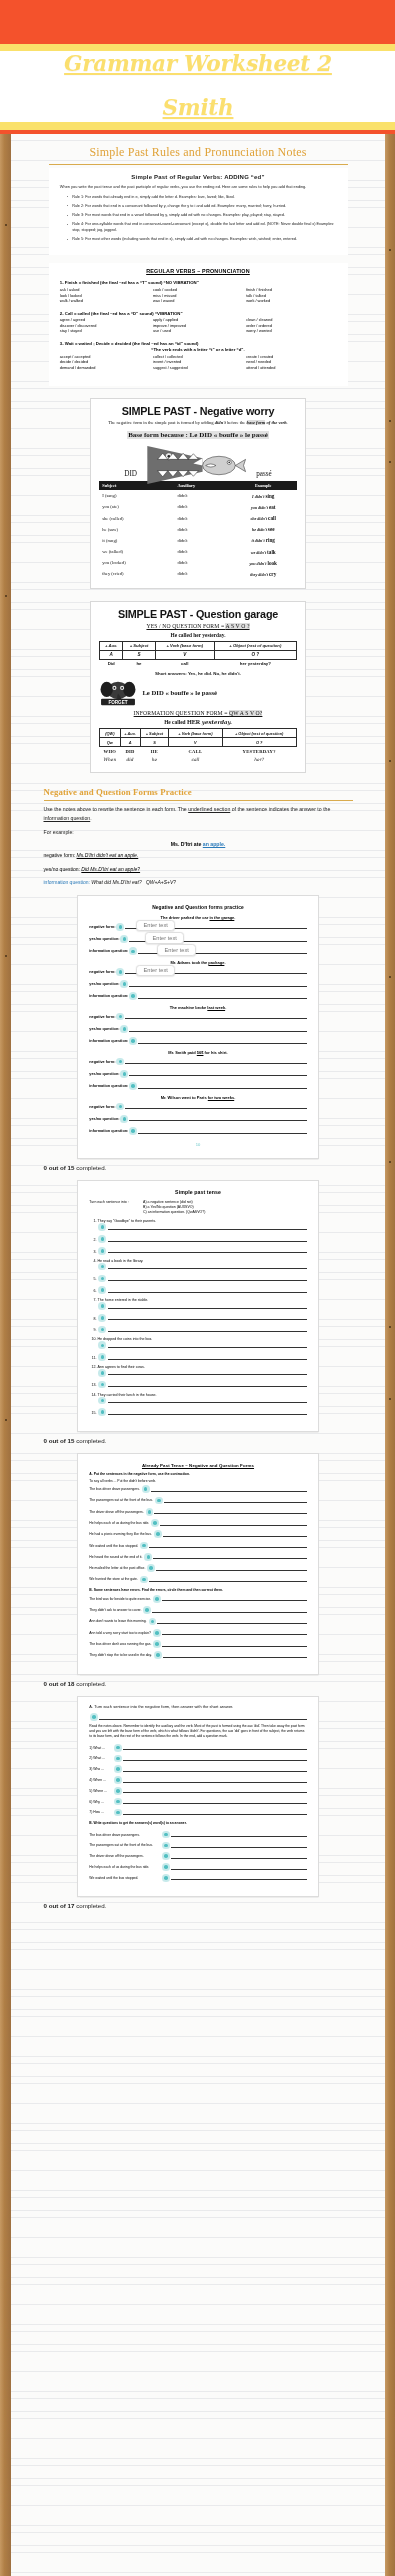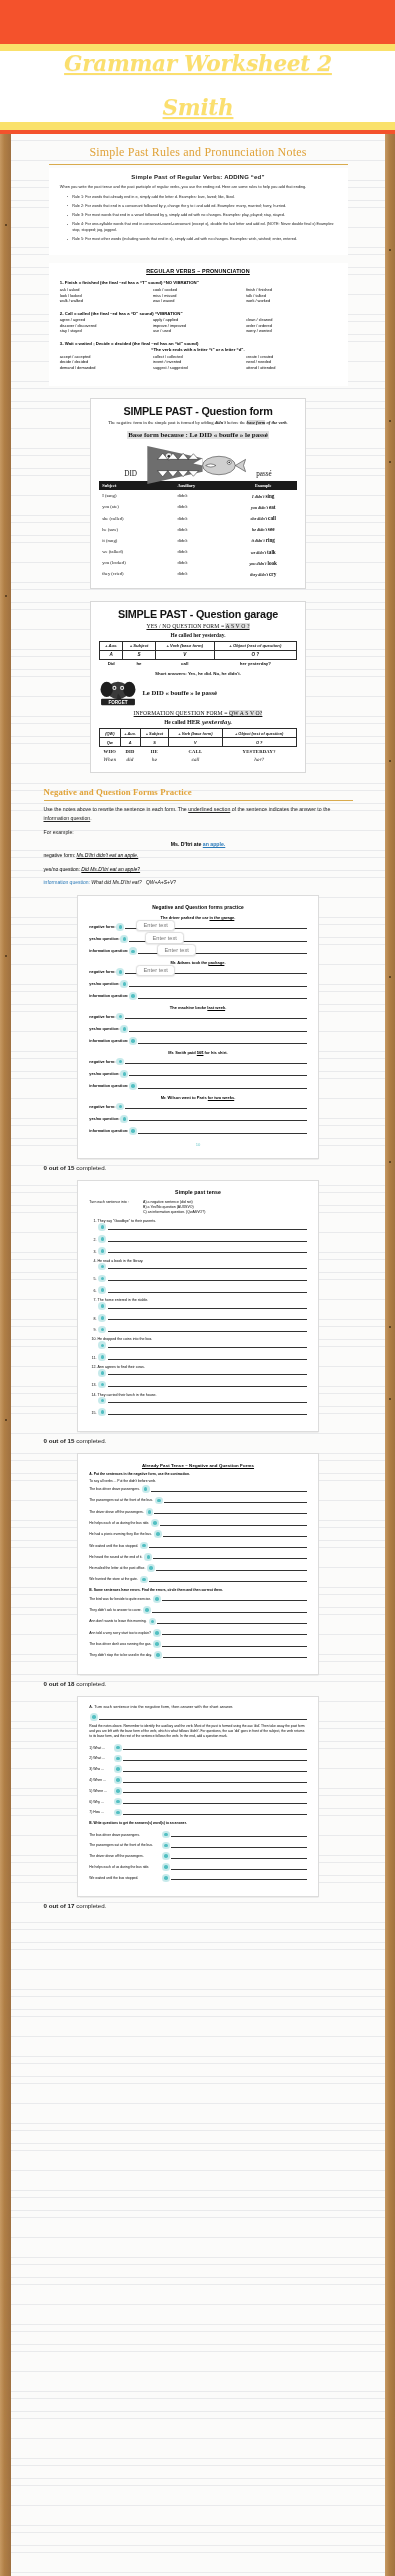--- a/index.html
+++ b/index.html
@@ -354,21 +354,21 @@
       <span>invent / invented</span>
       <span>need / needed</span>
       <span>demand / demanded</span>
       <span>suggest / suggested</span>
       <span>attend / attended</span>
     </div>
   </div>
 </div>
 
 <div class="scan">
-  <h2>SIMPLE PAST - Question form</h2>
+  <h2>SIMPLE PAST - Negative worry</h2>
   <p class="caption">
     <span>The negative form in the simple past is formed by adding </span><b><i>didn't</i></b><span> before the </span><b><i class="hl">base form</i></b><b><i> of the verb.</i></b>
   </p>
   <div class="centerer">
     <div class="baseform">Base form because : Le DID « bouffe »  le passé</div>
   </div>
 
   <svg class="shark" width="113" height="44" viewBox="0 0 220 86">
     <path d="M10 6 L118 30 L118 56 L10 80 Z" fill="#6e6e6e"></path>
     <path d="M118 30 L100 40 L118 44 Z" fill="#fff"></path>

